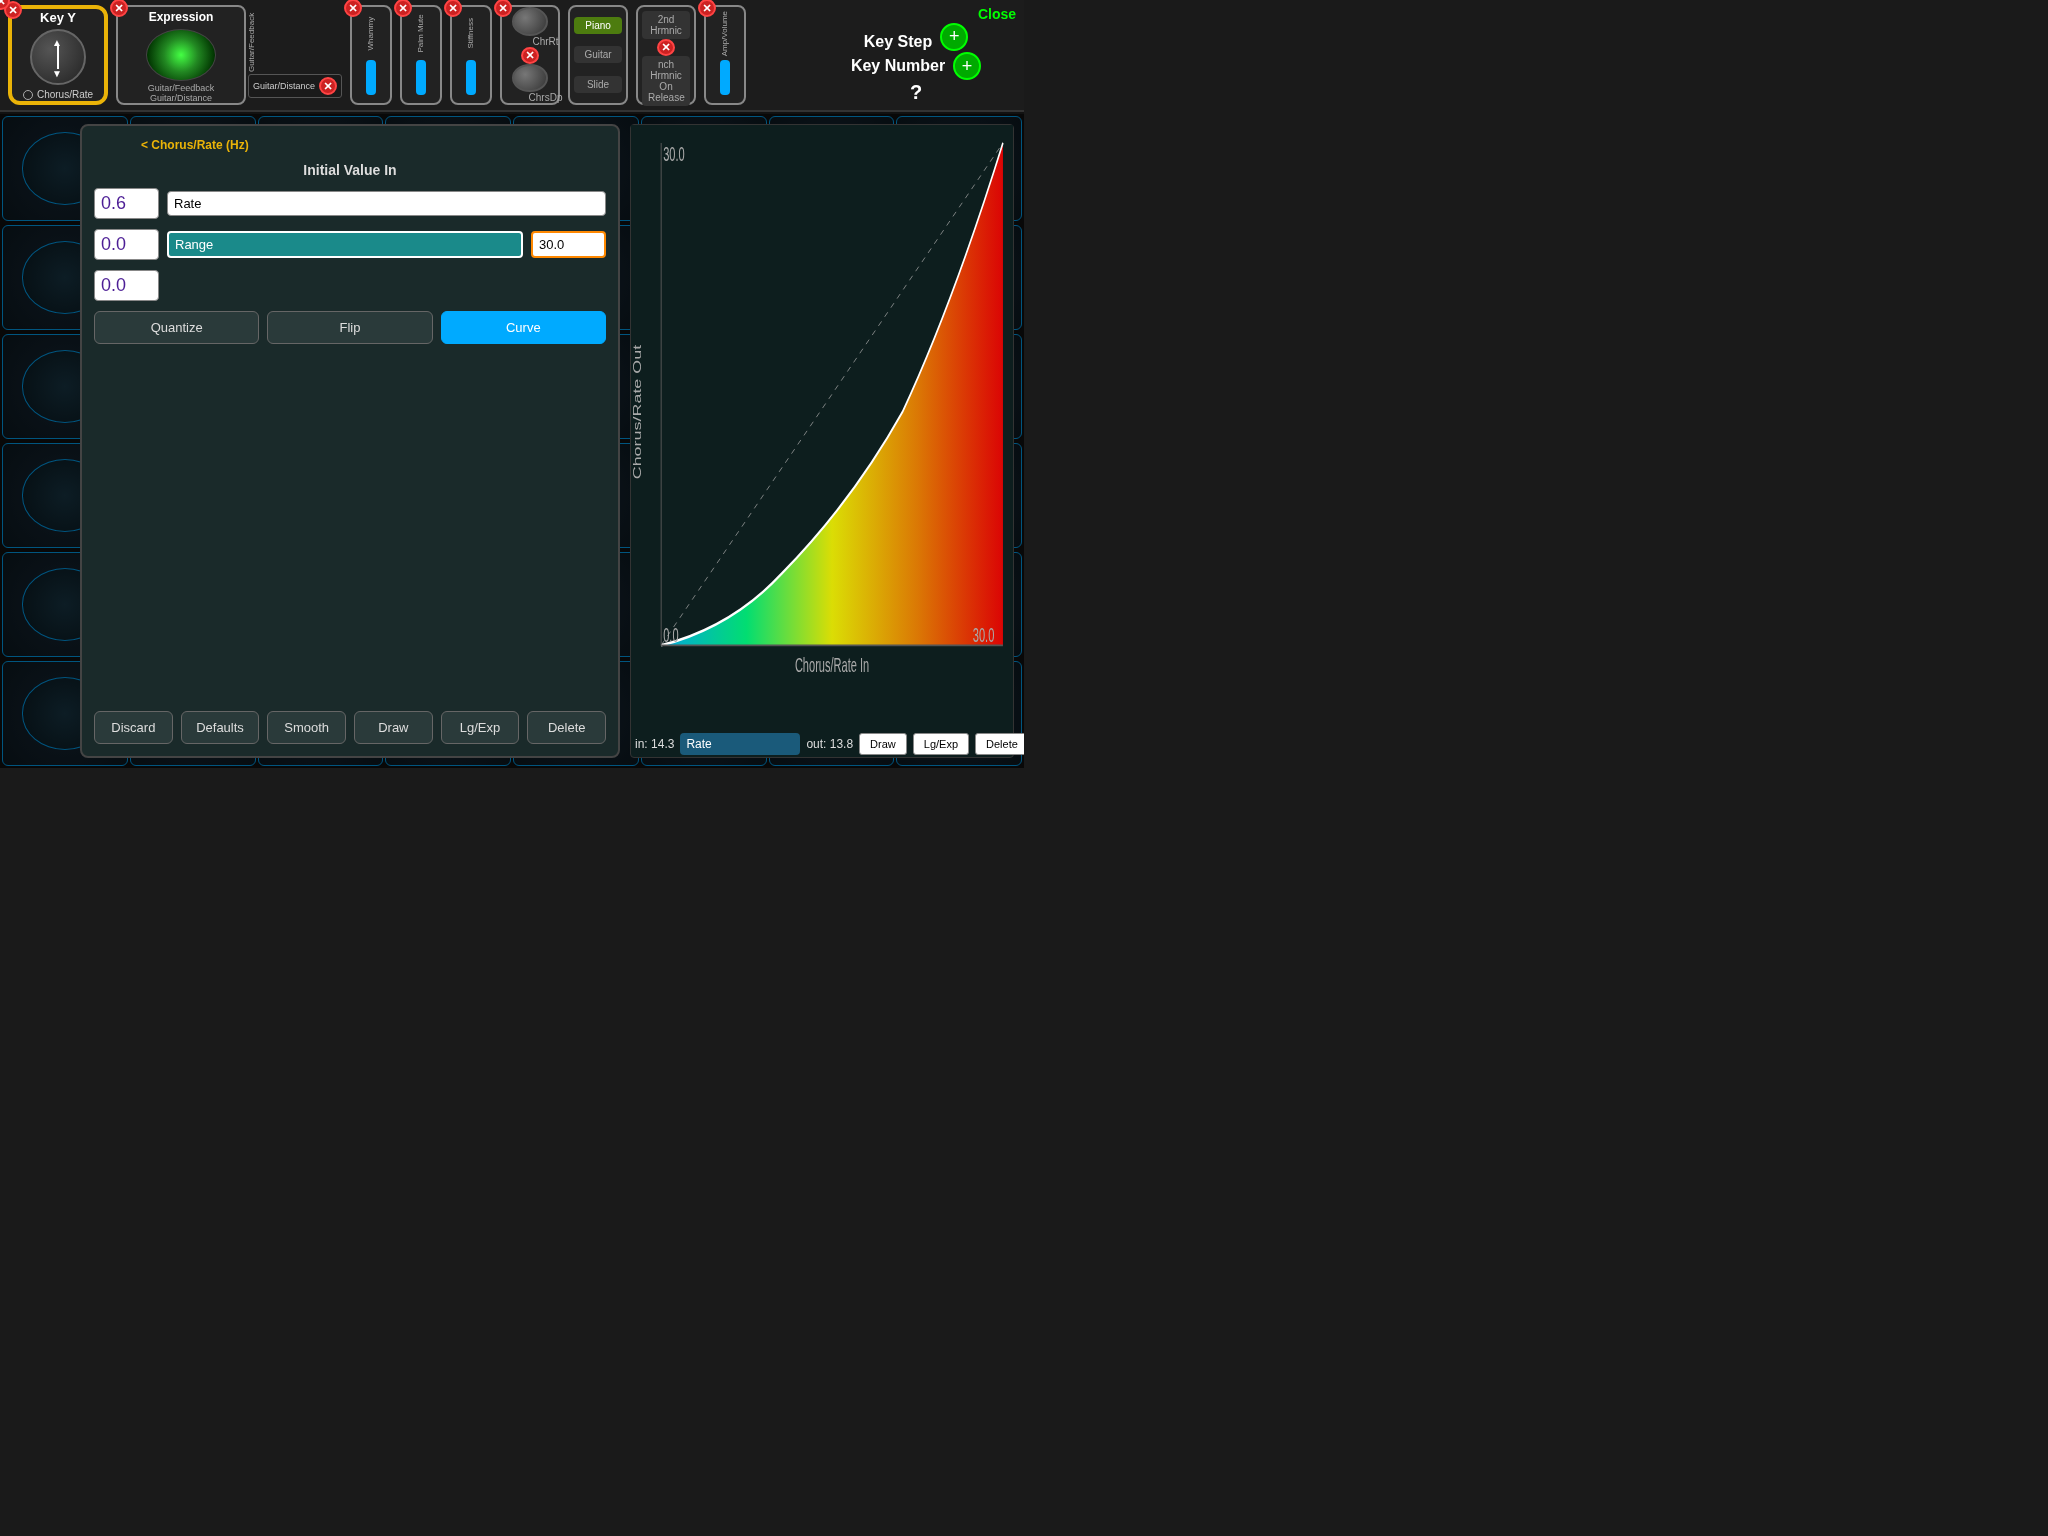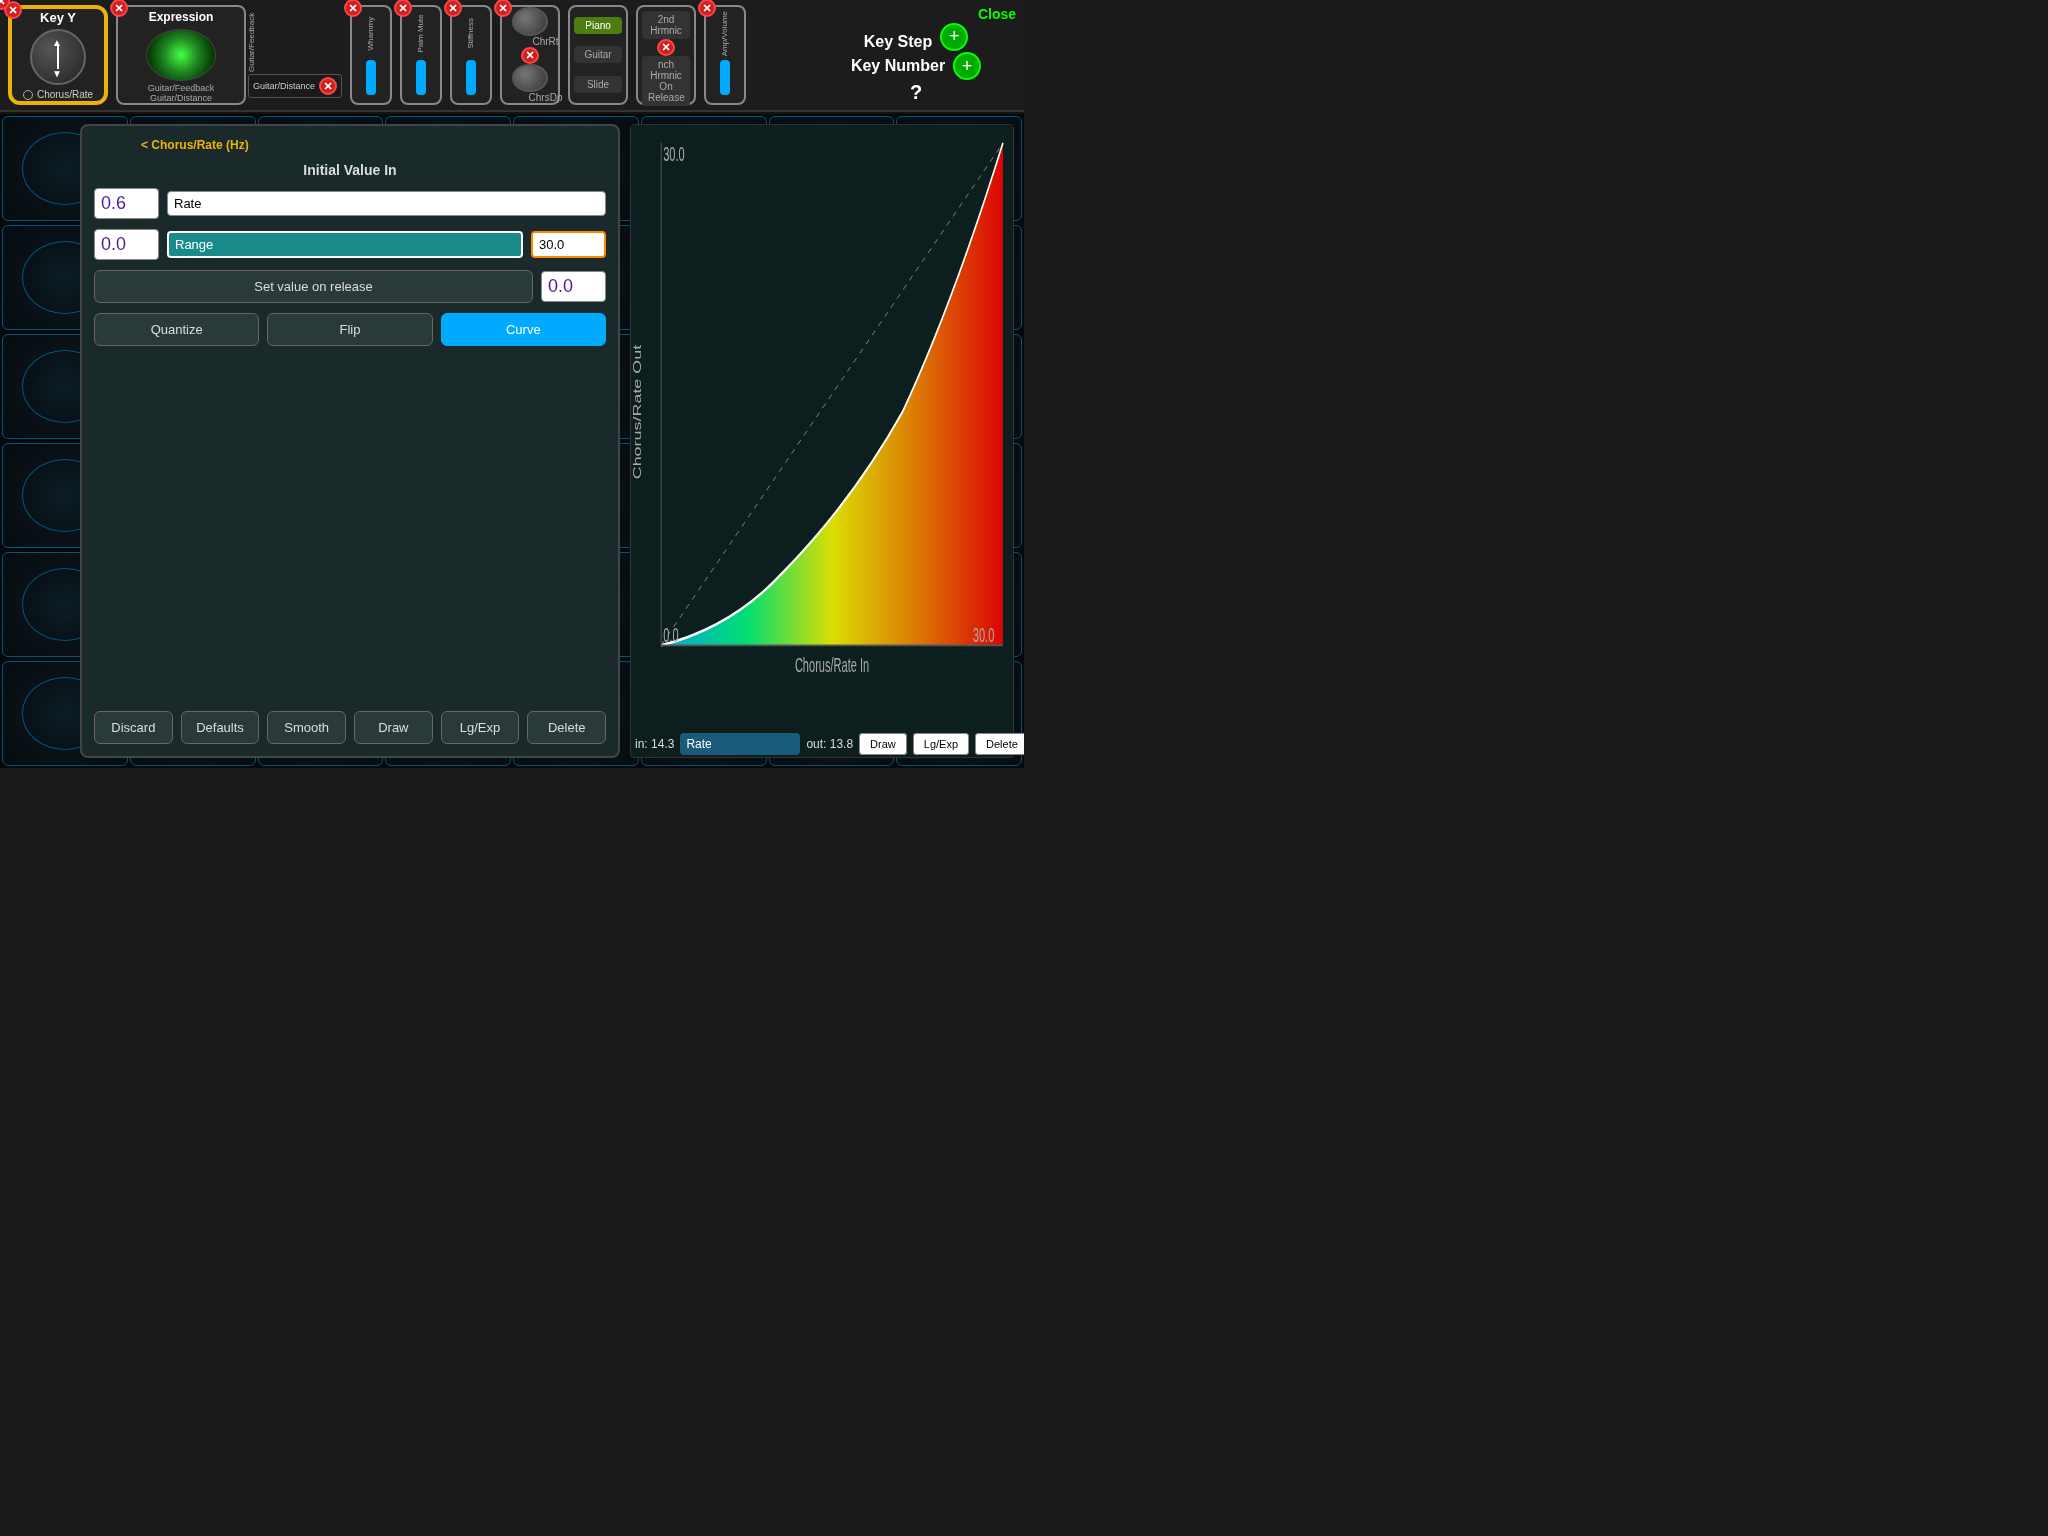--- a/index.html
+++ b/index.html
@@ -755,21 +755,20 @@
       <input class="input-wide" type="text" value="Rate" style="">
     </div>
 
     <div class="row">
       <input class="input-small" type="text" value="0.0" style="">
       <input class="input-teal" type="text" value="Range" style="">
       <input class="input-orange-border" type="text" value="30.0" style="">
     </div>
 
     <div class="row">
-      <button class="btn-modal" style="flex:2;">Set value on release</button>
       <input class="input-small" type="text" value="0.0" style="">
     </div>
 
     <div class="row">
       <button class="btn-modal">Quantize</button>
       <button class="btn-modal">Flip</button>
       <button class="btn-modal active">Curve</button>
     </div>
 
 

